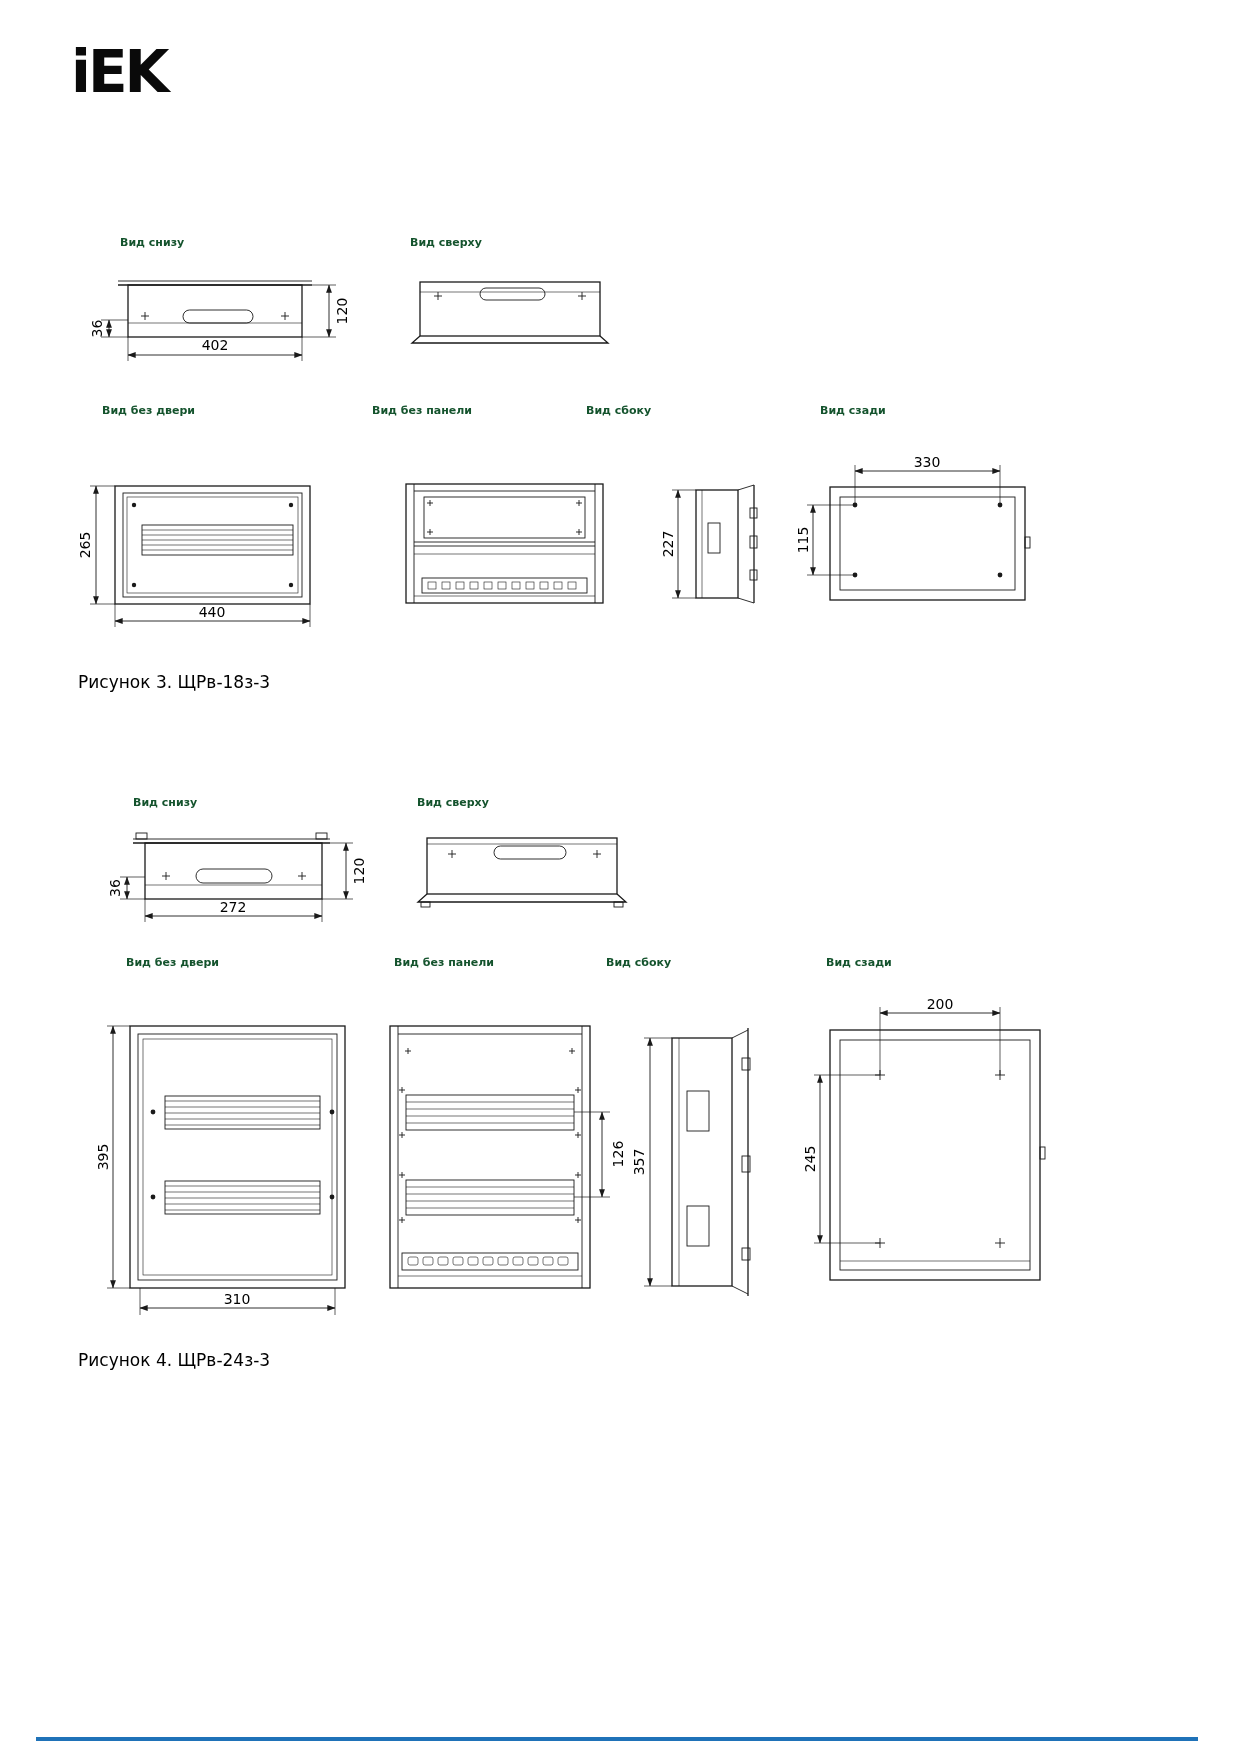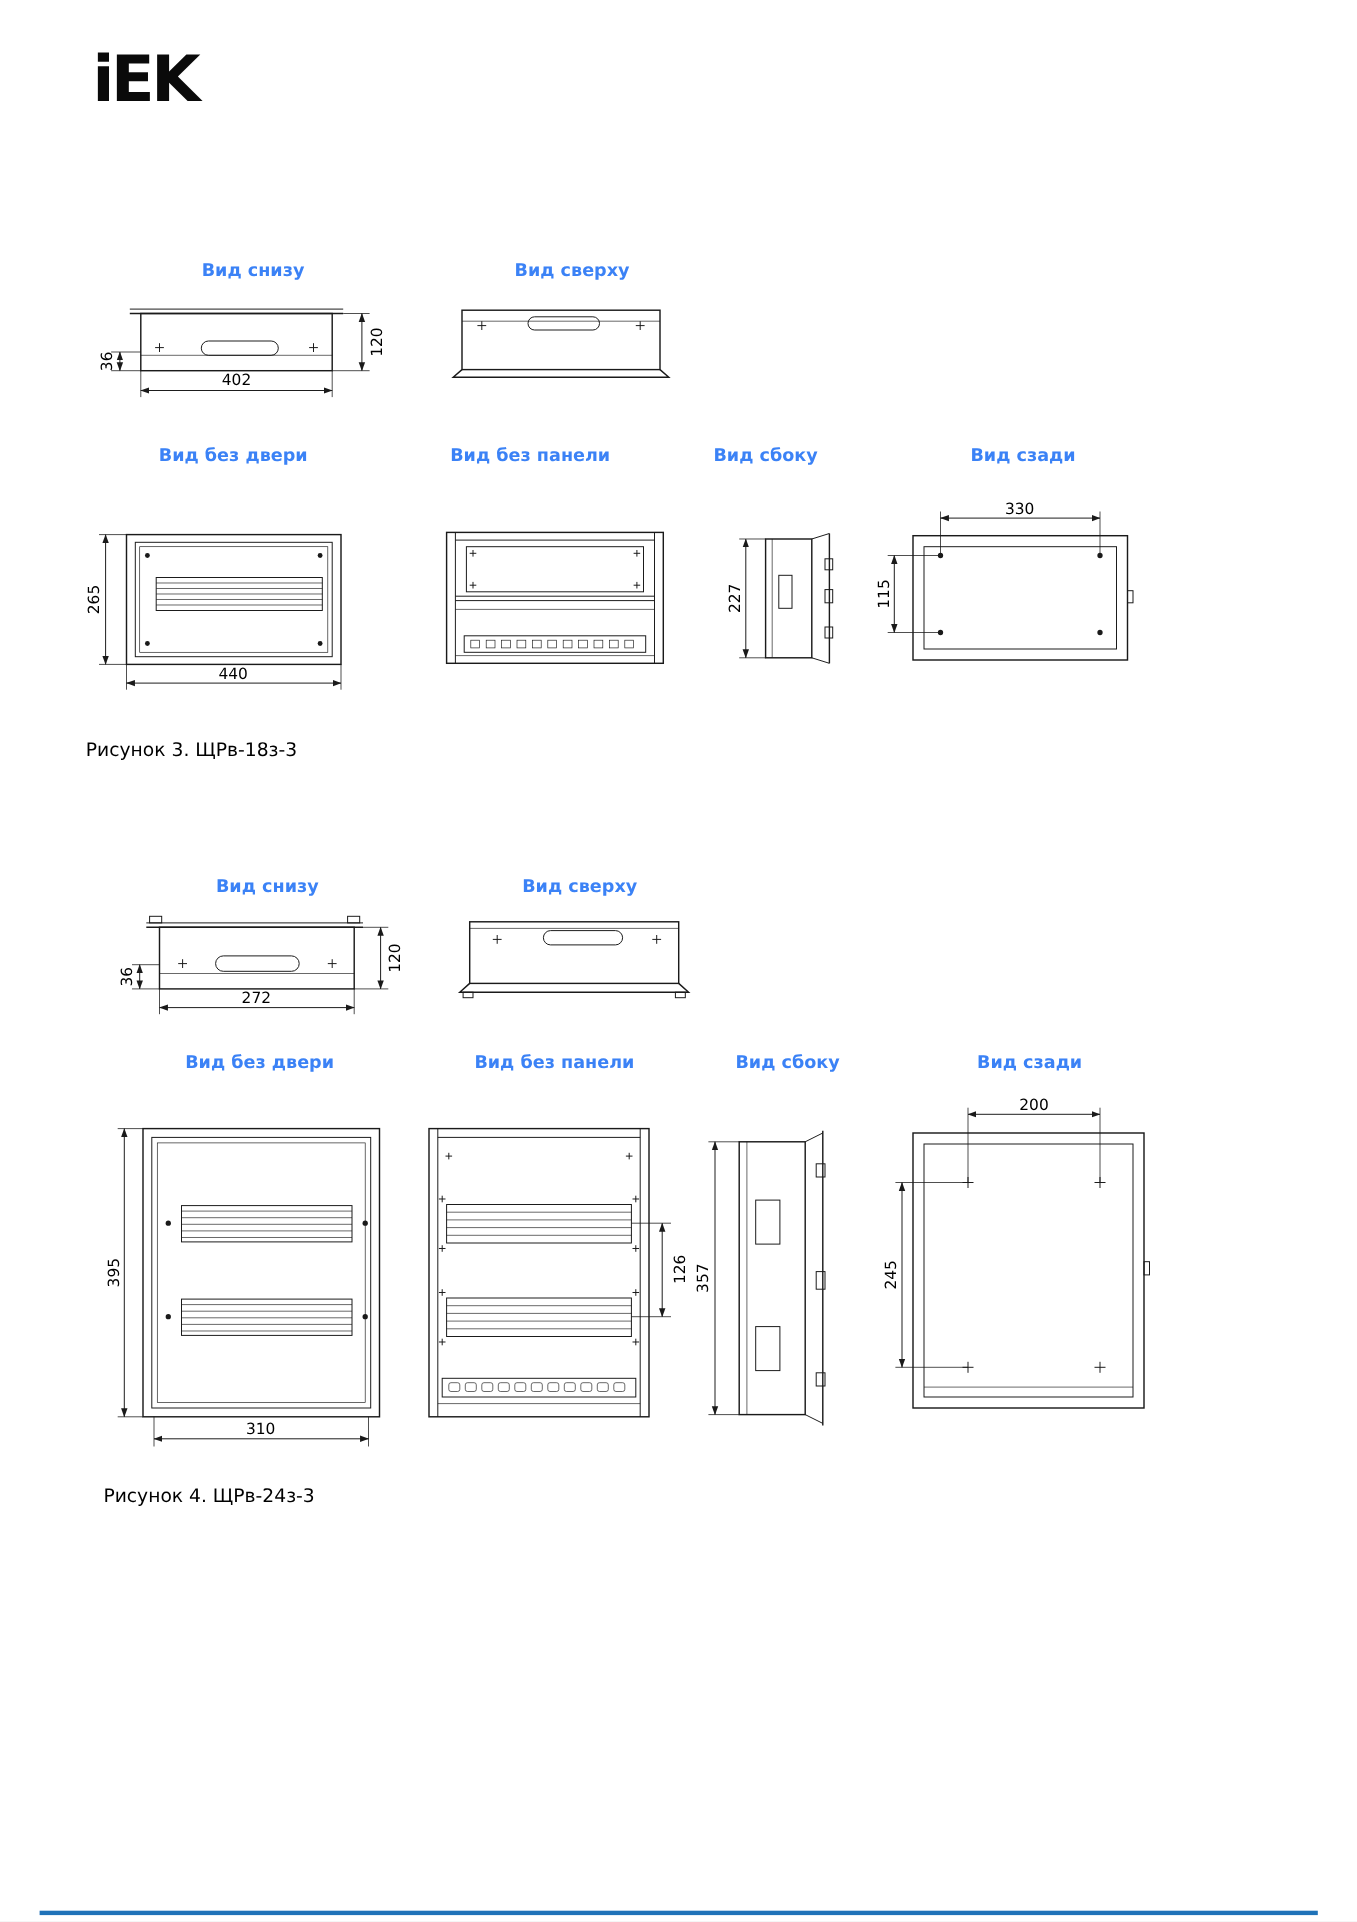--- a/index.html
+++ b/index.html
@@ -2,26 +2,26 @@
 <html><head>
 <meta charset="utf-8">
 <style>
   html,body { margin:0; padding:0; background:#e8e8e8; }
   .page {
     position:relative; width:1234px; height:1747px; margin:0 auto;
     background:#ffffff; overflow:hidden;
     font-family:"DejaVu Sans","Liberation Sans",sans-serif; color:#000;
   }
   .logo {
-    position:absolute; left:84px; top:38px;
+    position:absolute; left:71px; top:38px;
     font-size:58px; font-weight:800; letter-spacing:-3px; color:#0a0a0a;
   }
   .vtitle {
-    position:absolute; width:220px; text-align:center;
-    font-size:16px; font-weight:bold; color:#3b82f6;
+    position:absolute; width:220px; text-align:left;
+    font-size:11px; font-weight:bold; color:#14532d;
   }
   .caption { position:absolute; font-size:17px; color:#000; }
   .footer-line { position:absolute; left:36px; top:1737px; width:1162px; height:4px; }
   svg.draw { position:absolute; overflow:visible; }
   .ln { stroke:#1a1a1a; stroke-width:1.3; fill:none; }
   .md { stroke:#1a1a1a; stroke-width:0.9; fill:none; }
   .tn { stroke:#1a1a1a; stroke-width:0.6; fill:none; }
   .ext { stroke:#1a1a1a; stroke-width:0.7; fill:none; }
   .dim { stroke:#1a1a1a; stroke-width:0.9; fill:none; }
   .dot { fill:#1a1a1a; stroke:none; }
@@ -430,16 +430,16 @@
       <text class="dimtxt" x="140" y="14">200</text>
     </g>
     <g>
       <line class="ext" x1="80" y1="80" x2="14" y2="80"></line>
       <line class="ext" x1="80" y1="248" x2="14" y2="248"></line>
       <line class="dim" x1="20" y1="80" x2="20" y2="248" marker-start="url(#arr)" marker-end="url(#arr)"></line>
       <text class="dimtxt" transform="rotate(-90 10 164)" x="10" y="164" dy="0.35em">245</text>
     </g>
   </svg>
 
-  <div class="caption" style="left:94px;top:1350px">Рисунок 4. ЩРв-24з-3</div>
+  <div class="caption" style="left:78px;top:1350px">Рисунок 4. ЩРв-24з-3</div>
 
   <div class="footer-line" style="background: rgb(31, 114, 184);"></div>
 </div>
 
 </body></html>

